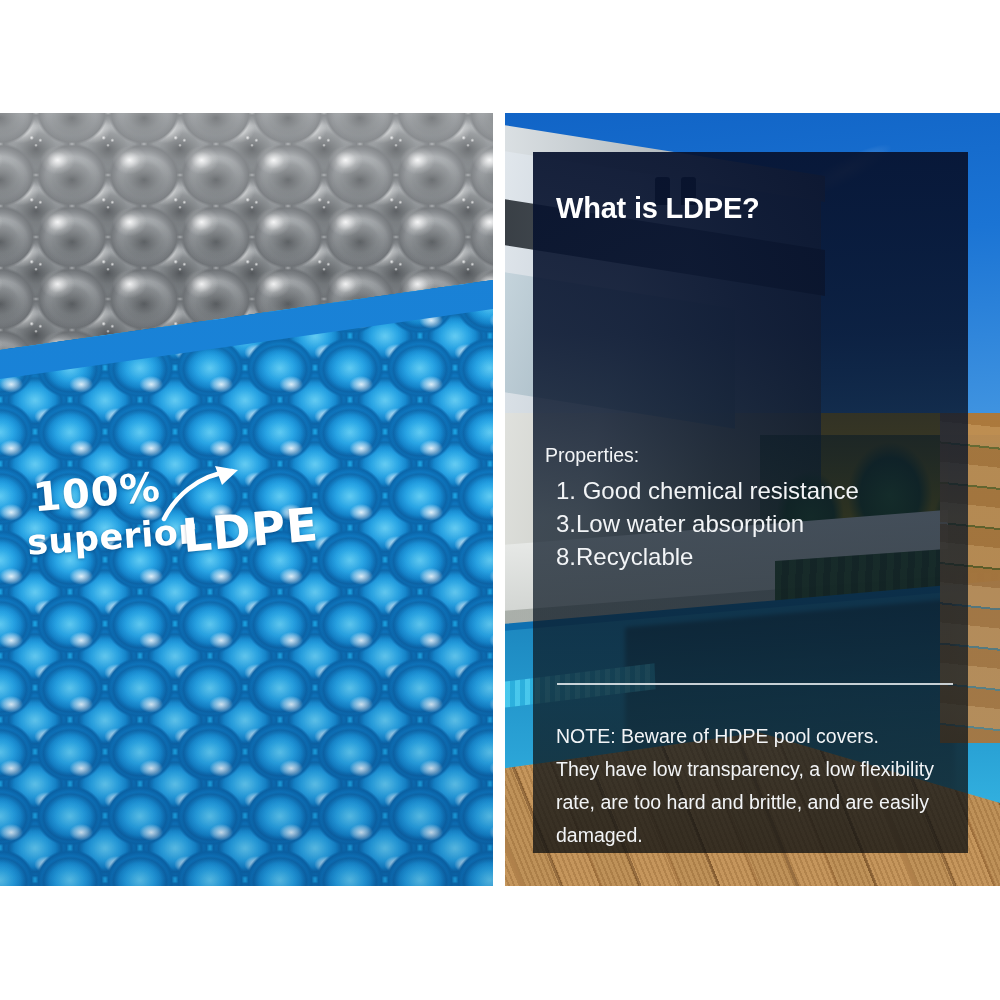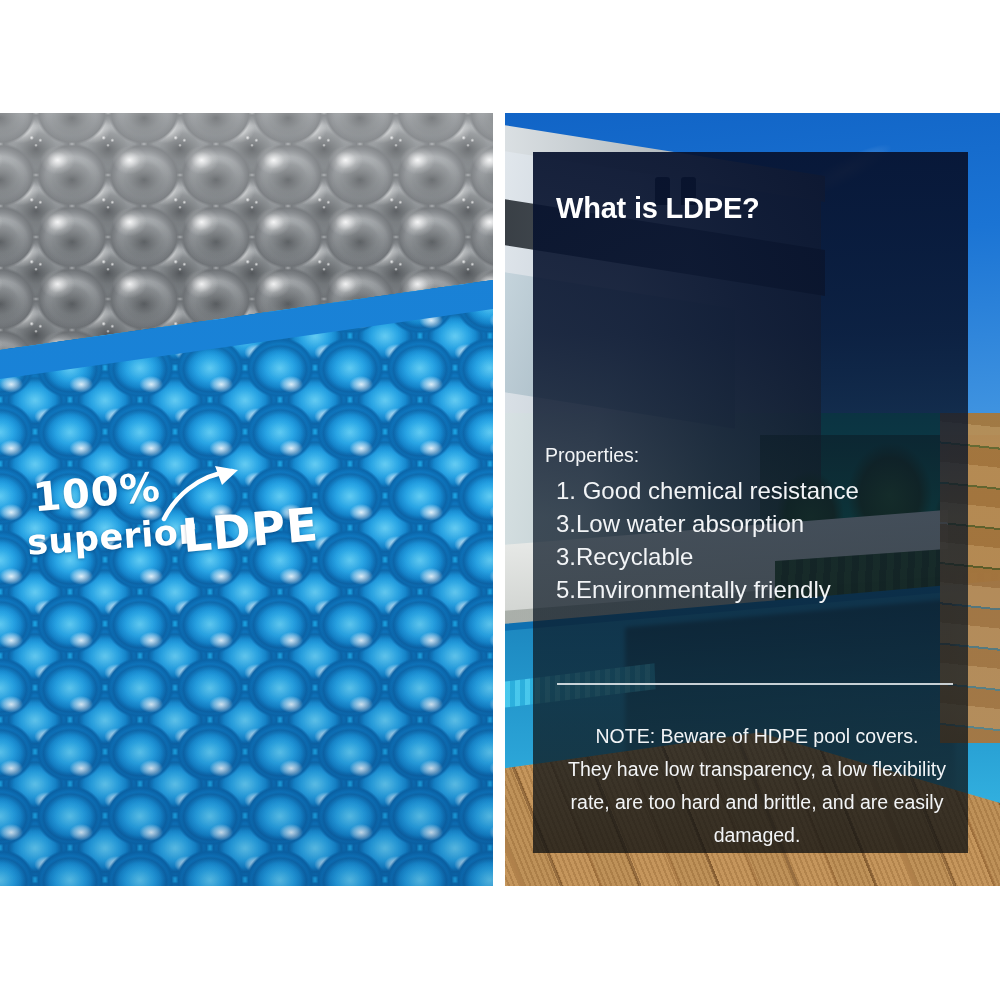--- a/index.html
+++ b/index.html
@@ -160,21 +160,21 @@
   }
 
   
   #right-panel {
     position: absolute;
     left: 505px;
     top: 113px;
     width: 495px;
     height: 773px;
     overflow: hidden;
-    background: #14b8a6;
+    background: #eab308;
   }
   
   .sky {
     position: absolute;
     left: 0; top: 0;
     width: 495px; height: 300px;
     background: linear-gradient(175deg, #1164c6 0%, #1b74d4 45%, #3f93e0 100%);
   }
   .cloud-wisp {
     position: absolute;
@@ -394,21 +394,20 @@
   }
   #note {
     position: absolute;
     left: 23px;
     top: 568px;
     width: 402px;
     font-size: 19.5px;
     line-height: 33px;
     color: #f2f4f6;
     white-space: pre-line;
-    text-align: center;
   }
 </style>
 </head>
 <body>
 
 <div id="canvas">
 
   <div id="left-panel">
 
     <div class="silver-sheet"></div>
@@ -457,22 +456,21 @@
     <div id="content-card">
 
       <div id="heading">What is LDPE?</div>
 
 
       <div id="properties-label">Properties:</div>
 
       <ul id="properties-list">
         <li>1. Good chemical resistance</li>
         <li>3.Low water absorption</li>
-        <li>3.Recyclable</li>
-        <li>5.Environmentally friendly</li>
+        <li>8.Recyclable</li>
       </ul>
 
       <div id="divider"></div>
 
       <div id="note">NOTE: Beware of HDPE pool covers.
 They have low transparency, a low flexibility
 rate, are too hard and brittle, and are easily
 damaged.</div>
     </div>
   </div>

